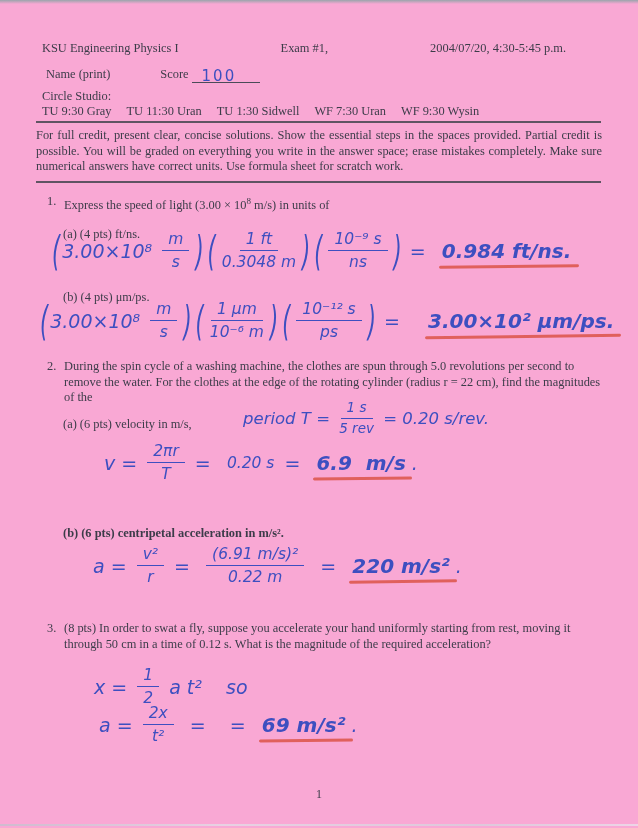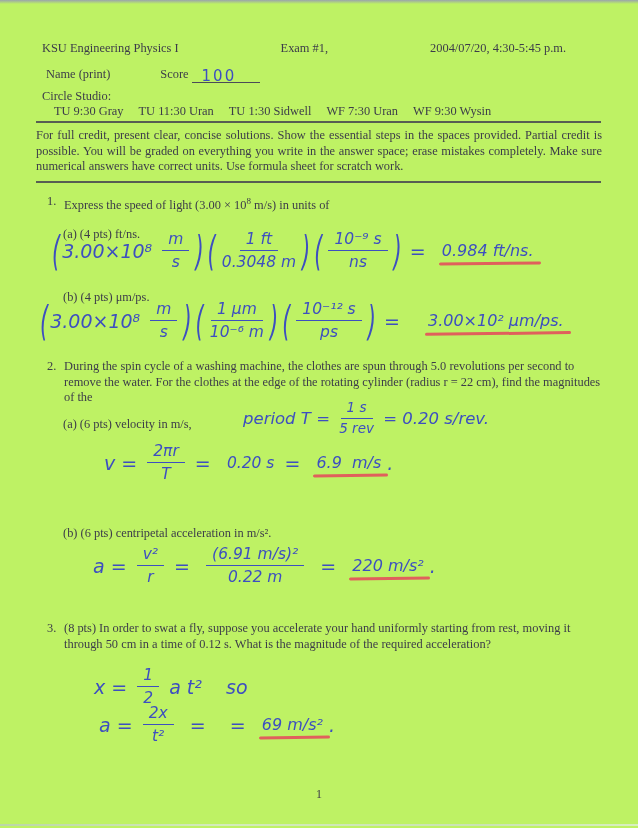--- a/index.html
+++ b/index.html
@@ -8,21 +8,21 @@
     --ink: #3c3c49;
   }
   * { margin: 0; padding: 0; box-sizing: border-box; }
   html, body { background: #e9e9e9; }
   body { font-family: "Liberation Serif", "DejaVu Serif", serif; }
 
   .page {
     position: relative;
     width: 638px;
     height: 828px;
-    background: #bef264;
+    background: #f9a8d4;
     overflow: hidden;
     color: var(--ink);
   }
   .scan-edge-top {
     position: absolute; top: 0; left: 0; right: 0; height: 4px;
     background: linear-gradient(#9aa4ab, rgba(250,250,248,0));
   }
   .scan-edge-bottom {
     position: absolute; bottom: 2px; left: 0; right: 0; height: 2px;
     background: linear-gradient(90deg, #b9c6cc, #dfe7ea 35%, #cfd9de 75%, #e6edf0);
@@ -48,21 +48,21 @@
   .score-line {
     width: 68px; border-bottom: 1.2px solid #4b4b58; position: relative; height: 24px;
     margin-left: 3px;
   }
   .hand-score {
     position: absolute; left: 10px; bottom: -3px;
     font-family: "DejaVu Sans", sans-serif; color: var(--blue);
     font-size: 15px; letter-spacing: 2px;
   }
   .studio-label { top: 89px; left: 42px; }
-  .studio-row { top: 104px; left: 42px; width: 540px; display: flex; gap: 15px; white-space: nowrap; margin-left: 12px; }
+  .studio-row { top: 104px; left: 42px; width: 540px; display: flex; gap: 15px; white-space: nowrap; }
 
   .rule { left: 36px; width: 565px; height: 1.6px; background: #45454f; opacity: .85; }
   .rule-1 { top: 121px; }
   .rule-2 { top: 181px; }
 
   .instructions { top: 128px; left: 36px; width: 566px; text-align: justify; }
 
   .prob { display: flex; }
   .pnum { width: 17px; flex: 0 0 17px; }
   .ptext { flex: 1; }
@@ -88,21 +88,21 @@
     font-weight: 300;
     margin: 0 2px;
   }
   .eq .frac {
     display: inline-flex; flex-direction: column; align-items: center;
     margin: 0 4px; font-size: 15.5px; line-height: 1.3;
   }
   .eq .frac .num { border-bottom: 1.7px solid currentColor; padding: 0 6px 1px; }
   .eq .frac .den { padding-top: 1px; }
   .eq .ans {
-    font-size: 16px; margin-left: 10px; position: relative; white-space: pre;
+    font-size: 20px; margin-left: 10px; position: relative; white-space: pre; font-weight: bold;
   }
   .eq .ans::after {
     content: ""; position: absolute; left: -3px; right: -7px; bottom: -5px; height: 3px;
     background: var(--red); border-radius: 2px; transform: rotate(-0.7deg);
   }
   .eq-note { font-size: 16.5px; }
   .eq-note .frac { font-size: 13.5px; }
 
   .footer-pagenum { top: 787px; left: 0; width: 100%; text-align: center; font-size: 12px; }
 </style>
@@ -154,21 +154,21 @@
 
   <div class="abs print prob" style="top:359px; left:47px; width:554px;">
     <span class="pnum">2.</span>
     <span class="ptext">During the spin cycle of a washing machine, the clothes are spun through 5.0 revolutions per second to remove the water. For the clothes at the edge of the rotating cylinder (radius r = 22 cm), find the magnitudes of the</span>
   </div>
 
   <div class="abs eq eq-note" style="top:399px; left:243px;"><span class="txt">period T = </span><span class="frac"><span class="num">1 s</span><span class="den">5 rev</span></span><span class="txt"> = 0.20 s/rev.</span></div>
   <div class="abs print part-label" style="top:417px; left:63px;">(a) (6 pts) velocity in m/s,</div>
   <div class="abs eq" style="top:441px; left:104px;"><span class="txt">v = </span><span class="frac"><span class="num">2πr</span><span class="den">T</span></span><span class="txt"> =  </span><span class="frac"><span class="den">0.20 s</span></span><span class="txt"> = </span><span class="ans">6.9  m/s</span><span class="txt"> .</span></div>
 
-  <div class="abs print part-label" style="top:526px; left:63px;">(b) (6 pts) centripetal acceleration in m/s².</div>
+  <div class="abs print part-label" style="top:526px; left:63px;font-weight:bold;">(b) (6 pts) centripetal acceleration in m/s².</div>
   <div class="abs eq" style="top:544px; left:93px;"><span class="txt">a = </span><span class="frac"><span class="num">v²</span><span class="den">r</span></span><span class="txt"> =  </span><span class="frac"><span class="num">(6.91 m/s)²</span><span class="den">0.22 m</span></span><span class="txt">  = </span><span class="ans">220 m/s²</span><span class="txt"> .</span></div>
 
   <div class="abs print prob" style="top:621px; left:47px; width:554px;">
     <span class="pnum">3.</span>
     <span class="ptext">(8 pts) In order to swat a fly, suppose you accelerate your hand uniformly starting from rest, moving it through 50 cm in a time of 0.12 s. What is the magnitude of the required acceleration?</span>
   </div>
 
   <div class="abs eq" style="top:665px; left:94px;"><span class="txt">x = </span><span class="frac"><span class="num">1</span><span class="den">2</span></span><span class="txt"> a t²    so</span></div>
   <div class="abs eq" style="top:703px; left:99px;"><span class="txt">a = </span><span class="frac"><span class="num">2x</span><span class="den">t²</span></span><span class="txt">  =  </span><span class="txt">  = </span><span class="ans">69 m/s²</span><span class="txt"> .</span></div>
 

